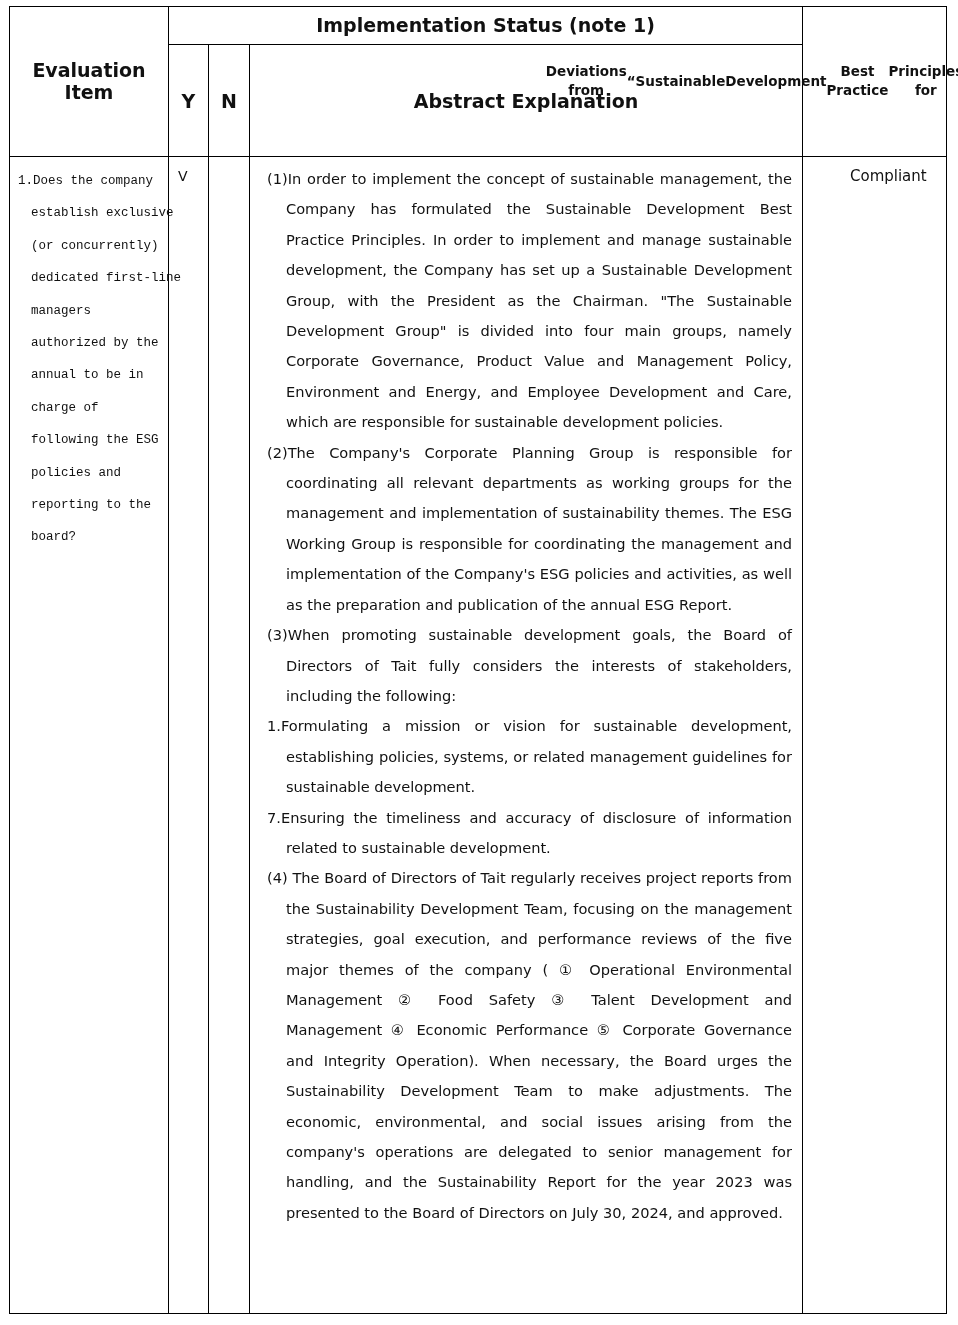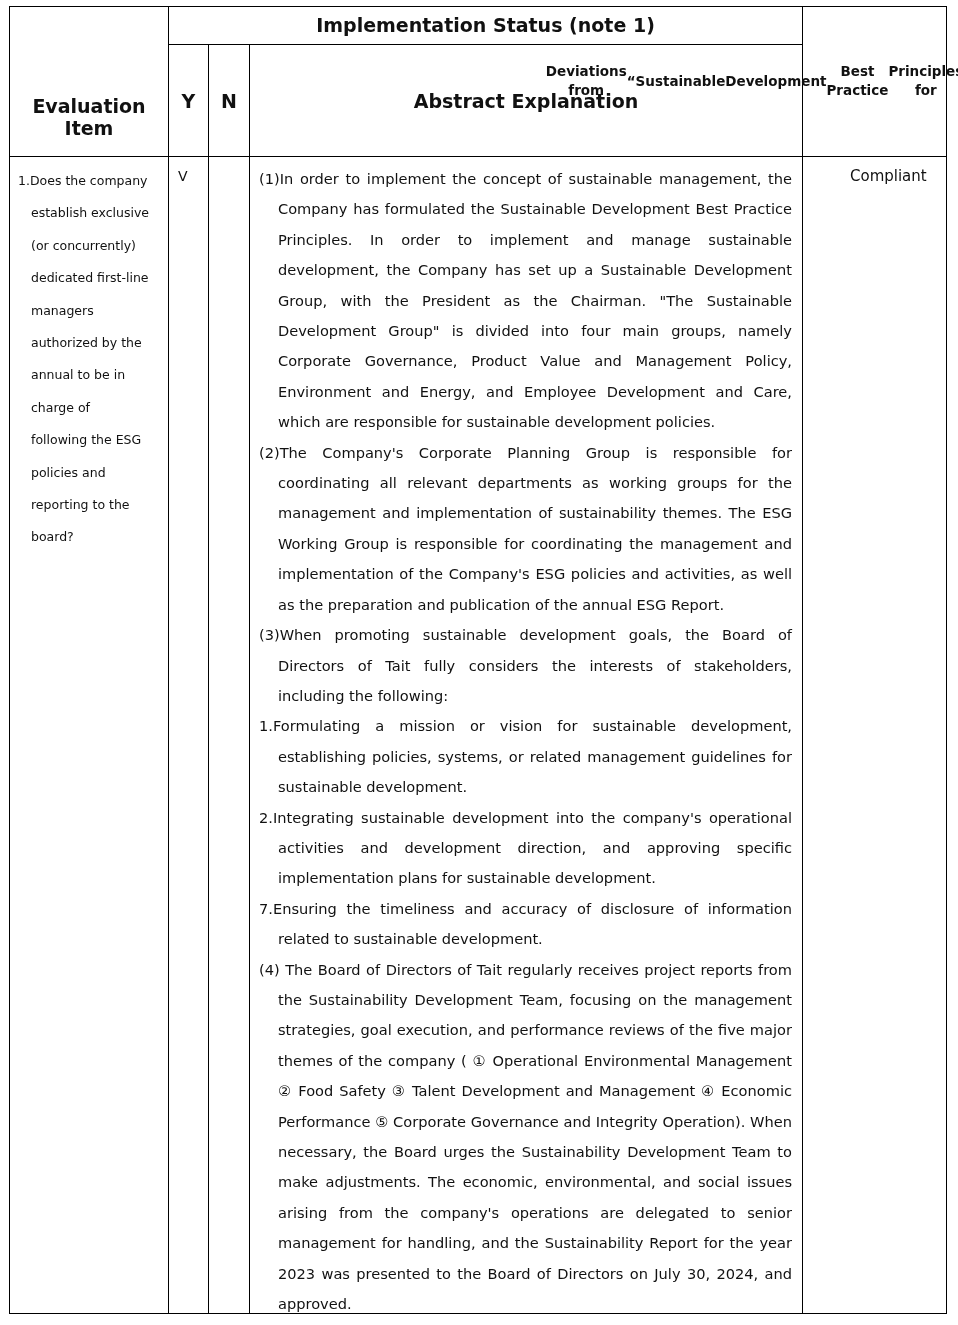--- a/index.html
+++ b/index.html
@@ -8,42 +8,42 @@
   .tbl { position:absolute; left:9px; top:6px; width:938px; height:1308px;
          border:1.5px solid #000; box-sizing:border-box; }
   .vline { position:absolute; width:0; border-left:1.5px solid #000; }
   .hline { position:absolute; height:0; border-top:1.5px solid #000; }
   .hdr { position:absolute; font-weight:bold; font-size:19px; text-align:center;
          display:flex; align-items:center; justify-content:center; }
   .dev-hdr { font-size:13.5px; line-height:18.6px; }
   .eval-col { position:absolute; left:10px; top:165px; width:150px;
               font-size:12.5px; line-height:32.4px; }
   .eval-col .first { padding-left:0; }
-  .eval-col span { display:block; padding-left:21px; white-space:nowrap; }
+  .eval-col span { display:block; padding-left:21px; white-space:nowrap;font-family:Liberation Mono, monospace; }
   .eval-col span.first { padding-left:8px; }
   .yv { position:absolute; left:178px; top:168px; font-size:14px; }
   .expl { position:absolute; left:259px; top:164px; width:533px;
           font-size:14.6px; line-height:30.4px; }
-  .para { text-align:justify; text-align-last:left; padding-left:19px; text-indent:-19px; }
+  .para { text-align:justify; text-align-last:left; padding-left:19px; text-indent:-19px;margin-left:8px; }
   .compliant { position:absolute; left:850px; top:167px; font-size:15px; }
 </style>
 </head>
 <body>
 
 <div class="tbl"></div>
 
 <div class="vline" style="left:168px; top:6px; height:1308px;"></div>
 <div class="vline" style="left:208px; top:44px; height:1270px;"></div>
 <div class="vline" style="left:249px; top:44px; height:1270px;"></div>
 <div class="vline" style="left:802px; top:6px; height:1308px;"></div>
 
 <div class="hline" style="left:168px; top:44px; width:634px;"></div>
 <div class="hline" style="left:9px; top:156px; width:938px;"></div>
 
-<div class="hdr" style="left:10px; top:6px; width:158px; height:150px;margin-top:36px;">Evaluation Item</div>
+<div class="hdr" style="left:10px; top:6px; width:158px; height:150px;">Evaluation Item</div>
 <div class="hdr" style="left:169px; top:6px; width:633px; height:38px;">Implementation Status (note 1)</div>
 <div class="hdr" style="left:169px; top:45px; width:39px; height:111px;">Y</div>
 <div class="hdr" style="left:209px; top:45px; width:40px; height:111px;">N</div>
 <div class="hdr" style="left:250px; top:45px; width:552px; height:111px;">Abstract Explanation</div>
 <div class="hdr dev-hdr" style="left:803px; top:6px; width:144px; height:150px; flex-direction:row;">
   <span>Deviations from</span>
   <span>“Sustainable</span>
   <span>Development</span>
   <span>Best Practice</span>
   <span>Principles for</span>
@@ -67,18 +67,17 @@
   <span>board?</span>
 </div>
 
 <div class="yv">V</div>
 
 <div class="expl">
   <div class="para">(1)In order to implement the concept of sustainable management, the Company has formulated the Sustainable Development Best Practice Principles. In order to implement and manage sustainable development, the Company has set up a Sustainable Development Group, with the President as the Chairman. "The Sustainable Development Group" is divided into four main groups, namely Corporate Governance, Product Value and Management Policy, Environment and Energy, and Employee Development and Care, which are responsible for sustainable development policies.</div>
   <div class="para">(2)The Company's Corporate Planning Group is responsible for coordinating all relevant departments as working groups for the management and implementation of sustainability themes. The ESG Working Group is responsible for coordinating the management and implementation of the Company's ESG policies and activities, as well as the preparation and publication of the annual ESG Report.</div>
   <div class="para">(3)When promoting sustainable development goals, the Board of Directors of Tait fully considers the interests of stakeholders, including the following:</div>
   <div class="para">1.Formulating a mission or vision for sustainable development, establishing policies, systems, or related management guidelines for sustainable development.</div>
-  <div class="para">2.Integrating sustainable development into the company's operational activities and development direction, and approving specific implementation plans for sustainable development.</div>
   <div class="para">7.Ensuring the timeliness and accuracy of disclosure of information related to sustainable development.</div>
   <div class="para">(4) The Board of Directors of Tait regularly receives project reports from the Sustainability Development Team, focusing on the management strategies, goal execution, and performance reviews of the five major themes of the company ( ① Operational Environmental Management ② Food Safety ③ Talent Development and Management ④ Economic Performance ⑤ Corporate Governance and Integrity Operation). When necessary, the Board urges the Sustainability Development Team to make adjustments. The economic, environmental, and social issues arising from the company's operations are delegated to senior management for handling, and the Sustainability Report for the year 2023 was presented to the Board of Directors on July 30, 2024, and approved.</div>
 </div>
 
 <div class="compliant">Compliant</div>
 
 </body></html>

